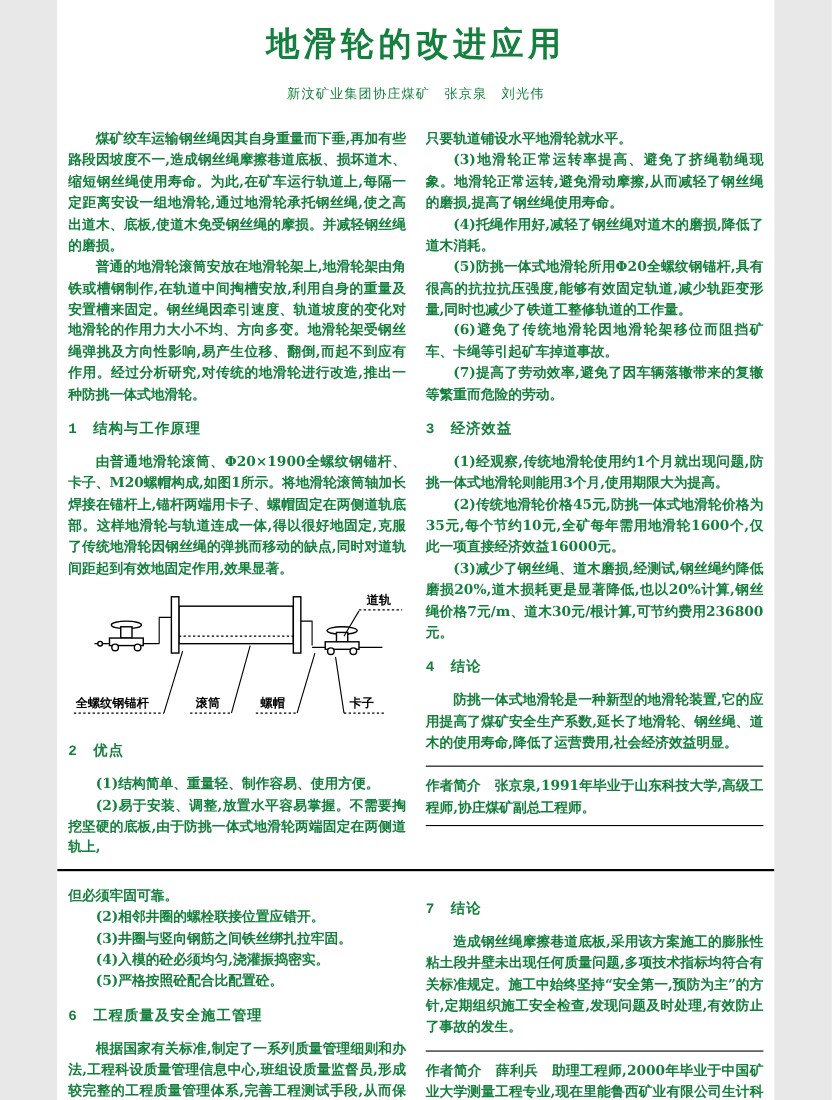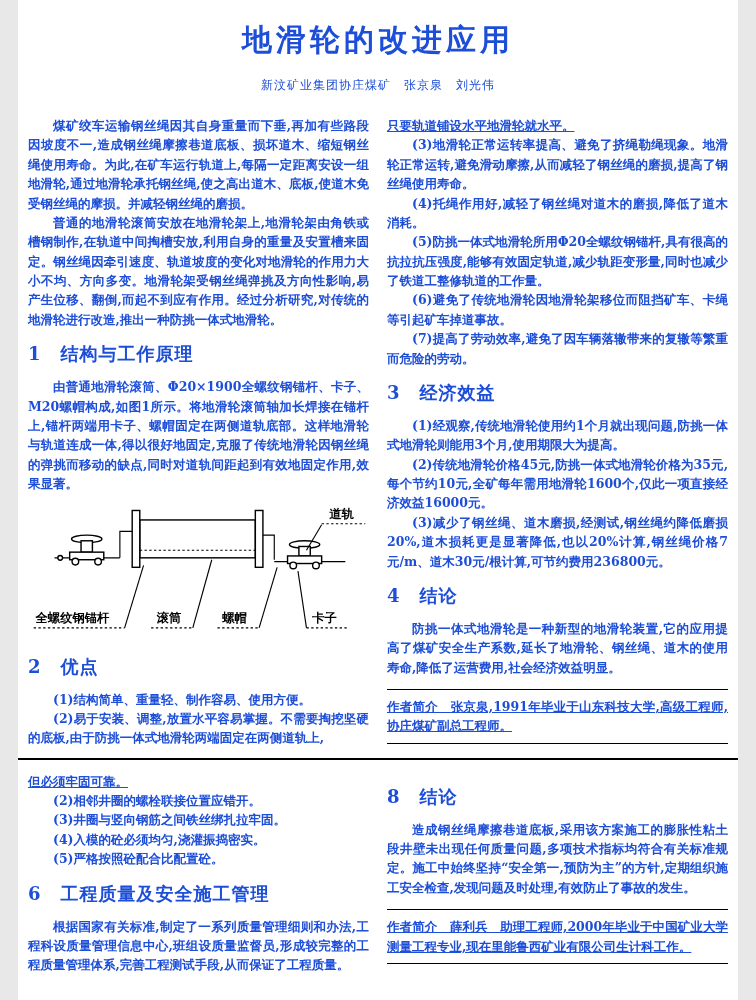--- a/index.html
+++ b/index.html
@@ -1,21 +1,21 @@
 <!DOCTYPE html>
 <html><head>
 <meta charset="utf-8">
 <style>
   html,body{margin:0;padding:0;background:#e8e8e8;}
   .page{
     position:relative;
-    width:720px;height:1000px;
+    width:652px;height:1000px;
     margin:0 auto;
     background:#ffffff;
-    color:#1d4ed8;
+    color:#15803d;
     font-family:"DejaVu Serif","Liberation Serif",serif;
     box-sizing:border-box;
     padding:14px 10px 0 10px;
     overflow:hidden;
   }
   .title{
     text-align:center;
     font-size:30px;
     font-weight:bold;
     letter-spacing:4px;
@@ -31,26 +31,27 @@
   .columns{display:flex;gap:18px;}
   .col{flex:1;min-width:0;}
   p{
     margin:0;
     font-size:12.5px;
     line-height:1.55;
     text-align:justify;
     font-weight:600;
   }
   p.indent{text-indent:2em;}
-  p.noindent{text-indent:0;text-decoration:underline;}
+  p.noindent{text-indent:0;}
   .sec-heading{
-    font-size:18px;
+    font-size:13px;
     font-weight:bold;
     margin:13px 0 11px 0;
     letter-spacing:1px;
+    font-family:Liberation Mono, monospace;
   }
   .figure-wrap{margin:8px 0 2px 0;}
   .figure-wrap svg{display:block;width:100%;height:auto;}
   .fig-caption{
     text-align:center;
     font-size:12.5px;
     font-weight:bold;
     margin:2px 0 4px 0;
   }
   .bio{
@@ -173,21 +174,21 @@
       <p class="indent">(2)相邻井圈的螺栓联接位置应错开。</p>
       <p class="indent">(3)井圈与竖向钢筋之间铁丝绑扎拉牢固。</p>
       <p class="indent">(4)入模的砼必须均匀,浇灌振捣密实。</p>
       <p class="indent">(5)严格按照砼配合比配置砼。</p>
 
       <div class="sec-heading">6　工程质量及安全施工管理</div>
       <p class="indent">根据国家有关标准,制定了一系列质量管理细则和办法,工程科设质量管理信息中心,班组设质量监督员,形成较完整的工程质量管理体系,完善工程测试手段,从而保证了工程质量。</p>
     </div>
 
     <div class="col">
-      <div class="sec-heading">8　结论</div>
+      <div class="sec-heading">7　结论</div>
       <p class="indent">造成钢丝绳摩擦巷道底板,采用该方案施工的膨胀性粘土段井壁未出现任何质量问题,多项技术指标均符合有关标准规定。施工中始终坚持“安全第一,预防为主”的方针,定期组织施工安全检查,发现问题及时处理,有效防止了事故的发生。</p>
 
       <div class="bio">
         <p class="noindent">作者简介　薛利兵　助理工程师,2000年毕业于中国矿业大学测量工程专业,现在里能鲁西矿业有限公司生计科工作。</p>
       </div>
     </div>
   </div>
 
 </div>
 

